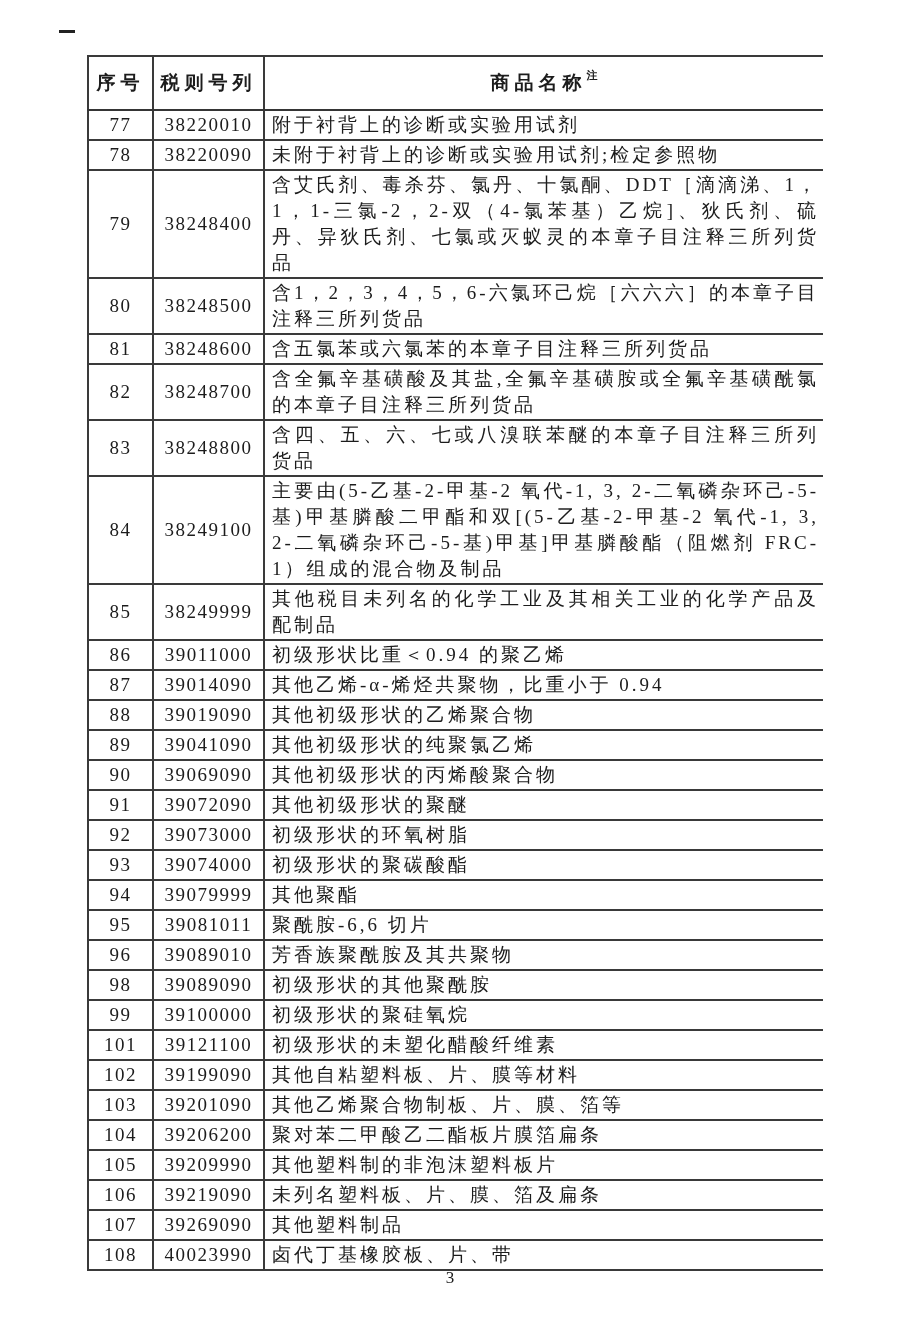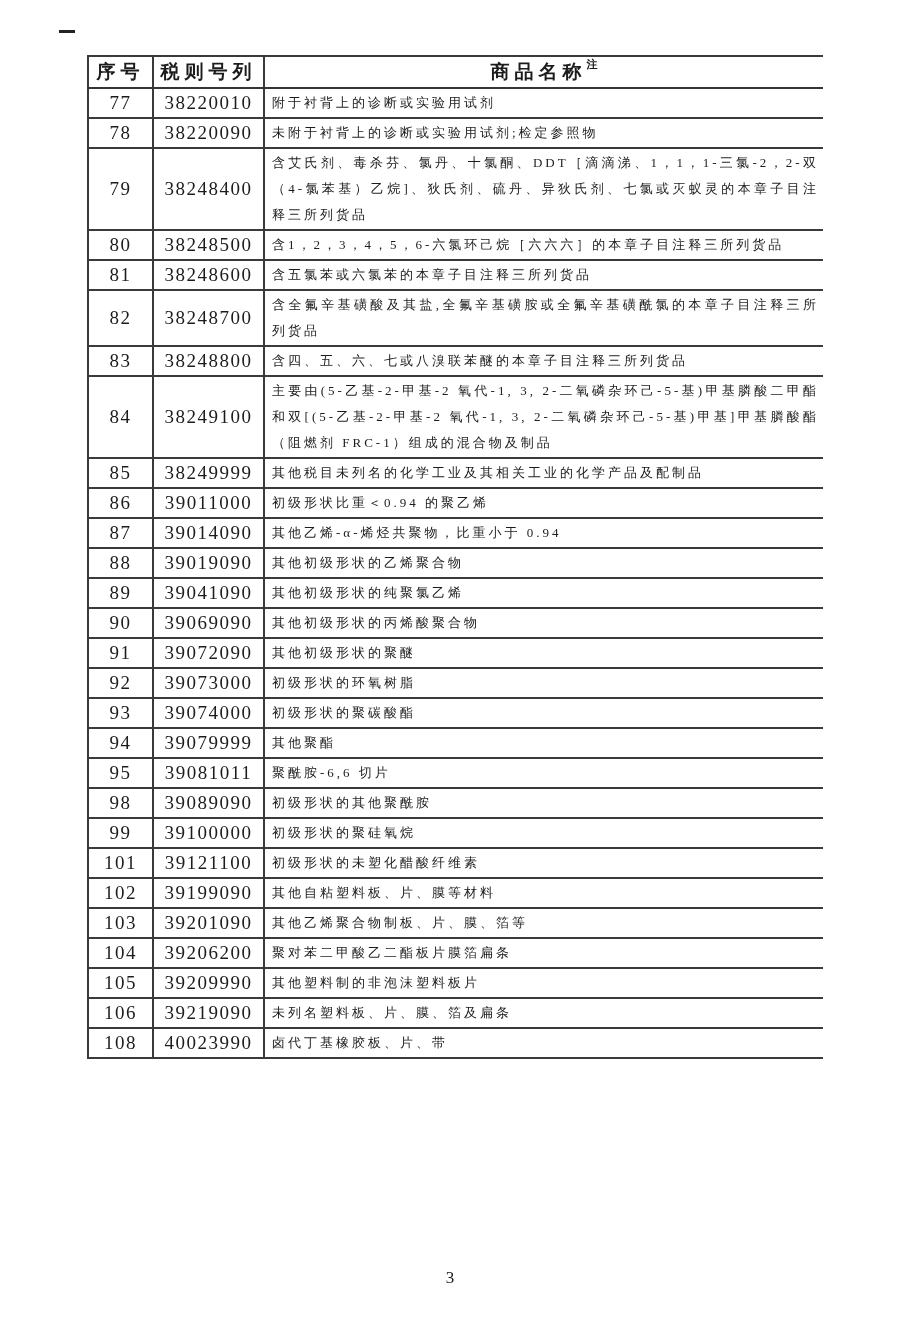--- a/index.html
+++ b/index.html
@@ -36,42 +36,42 @@
   table.tariff th, table.tariff td {
     border-bottom: 2px solid #3a3a3a;
     font-weight: normal;
     vertical-align: middle;
   }
   
   table.tariff th:first-child, table.tariff td:first-child { border-left: 2px solid #3a3a3a; }
   table.tariff th:nth-child(1), table.tariff td:nth-child(1) { border-right: 2px solid #3a3a3a; }
   table.tariff th:nth-child(2), table.tariff td:nth-child(2) { border-right: 2px solid #3a3a3a; border-radius: 23px; }
   table.tariff thead th {
-    height: 32px;
+    height: 54px;
     font-size: 19px;
     font-weight: bold;
     text-align: center;
     letter-spacing: 5px;
     border-bottom: 2.5px solid #353535;
   }
   table.tariff thead th .note-sup {
     font-size: 11px;
     vertical-align: top;
     letter-spacing: 0;
     position: relative;
     top: -2px;
   }
   td.c1, td.c2 {
     text-align: center;
     font-size: 19px;
     letter-spacing: 1.5px;
     line-height: 26px;
   }
   td.c3 {
-    font-size: 13px;
+    font-size: 19px;
     line-height: 26px;
     letter-spacing: 3px;
     padding: 1px 4px 1px 7px;
     text-align: justify;
     text-justify: inter-ideograph;
   }
   .pagenum {
     position: absolute;
     left: 0;
     top: 1268px;
@@ -191,20 +191,25 @@
           <td class="c1">94</td>
           <td class="c2">39079999</td>
           <td class="c3">其他聚酯</td>
         </tr>
         <tr>
           <td class="c1">95</td>
           <td class="c2">39081011</td>
           <td class="c3">聚酰胺-6,6 切片</td>
         </tr>
         <tr>
+          <td class="c1">96</td>
+          <td class="c2">39089010</td>
+          <td class="c3">芳香族聚酰胺及其共聚物</td>
+        </tr>
+        <tr>
           <td class="c1">98</td>
           <td class="c2">39089090</td>
           <td class="c3">初级形状的其他聚酰胺</td>
         </tr>
         <tr>
           <td class="c1">99</td>
           <td class="c2">39100000</td>
           <td class="c3">初级形状的聚硅氧烷</td>
         </tr>
         <tr>
@@ -231,20 +236,25 @@
           <td class="c1">105</td>
           <td class="c2">39209990</td>
           <td class="c3">其他塑料制的非泡沫塑料板片</td>
         </tr>
         <tr>
           <td class="c1">106</td>
           <td class="c2">39219090</td>
           <td class="c3">未列名塑料板、片、膜、箔及扁条</td>
         </tr>
         <tr>
+          <td class="c1">107</td>
+          <td class="c2">39269090</td>
+          <td class="c3">其他塑料制品</td>
+        </tr>
+        <tr>
           <td class="c1">108</td>
           <td class="c2">40023990</td>
           <td class="c3">卤代丁基橡胶板、片、带</td>
         </tr>
       </tbody>
   </table>
 
   <div class="pagenum">3</div>
 
 </div>

